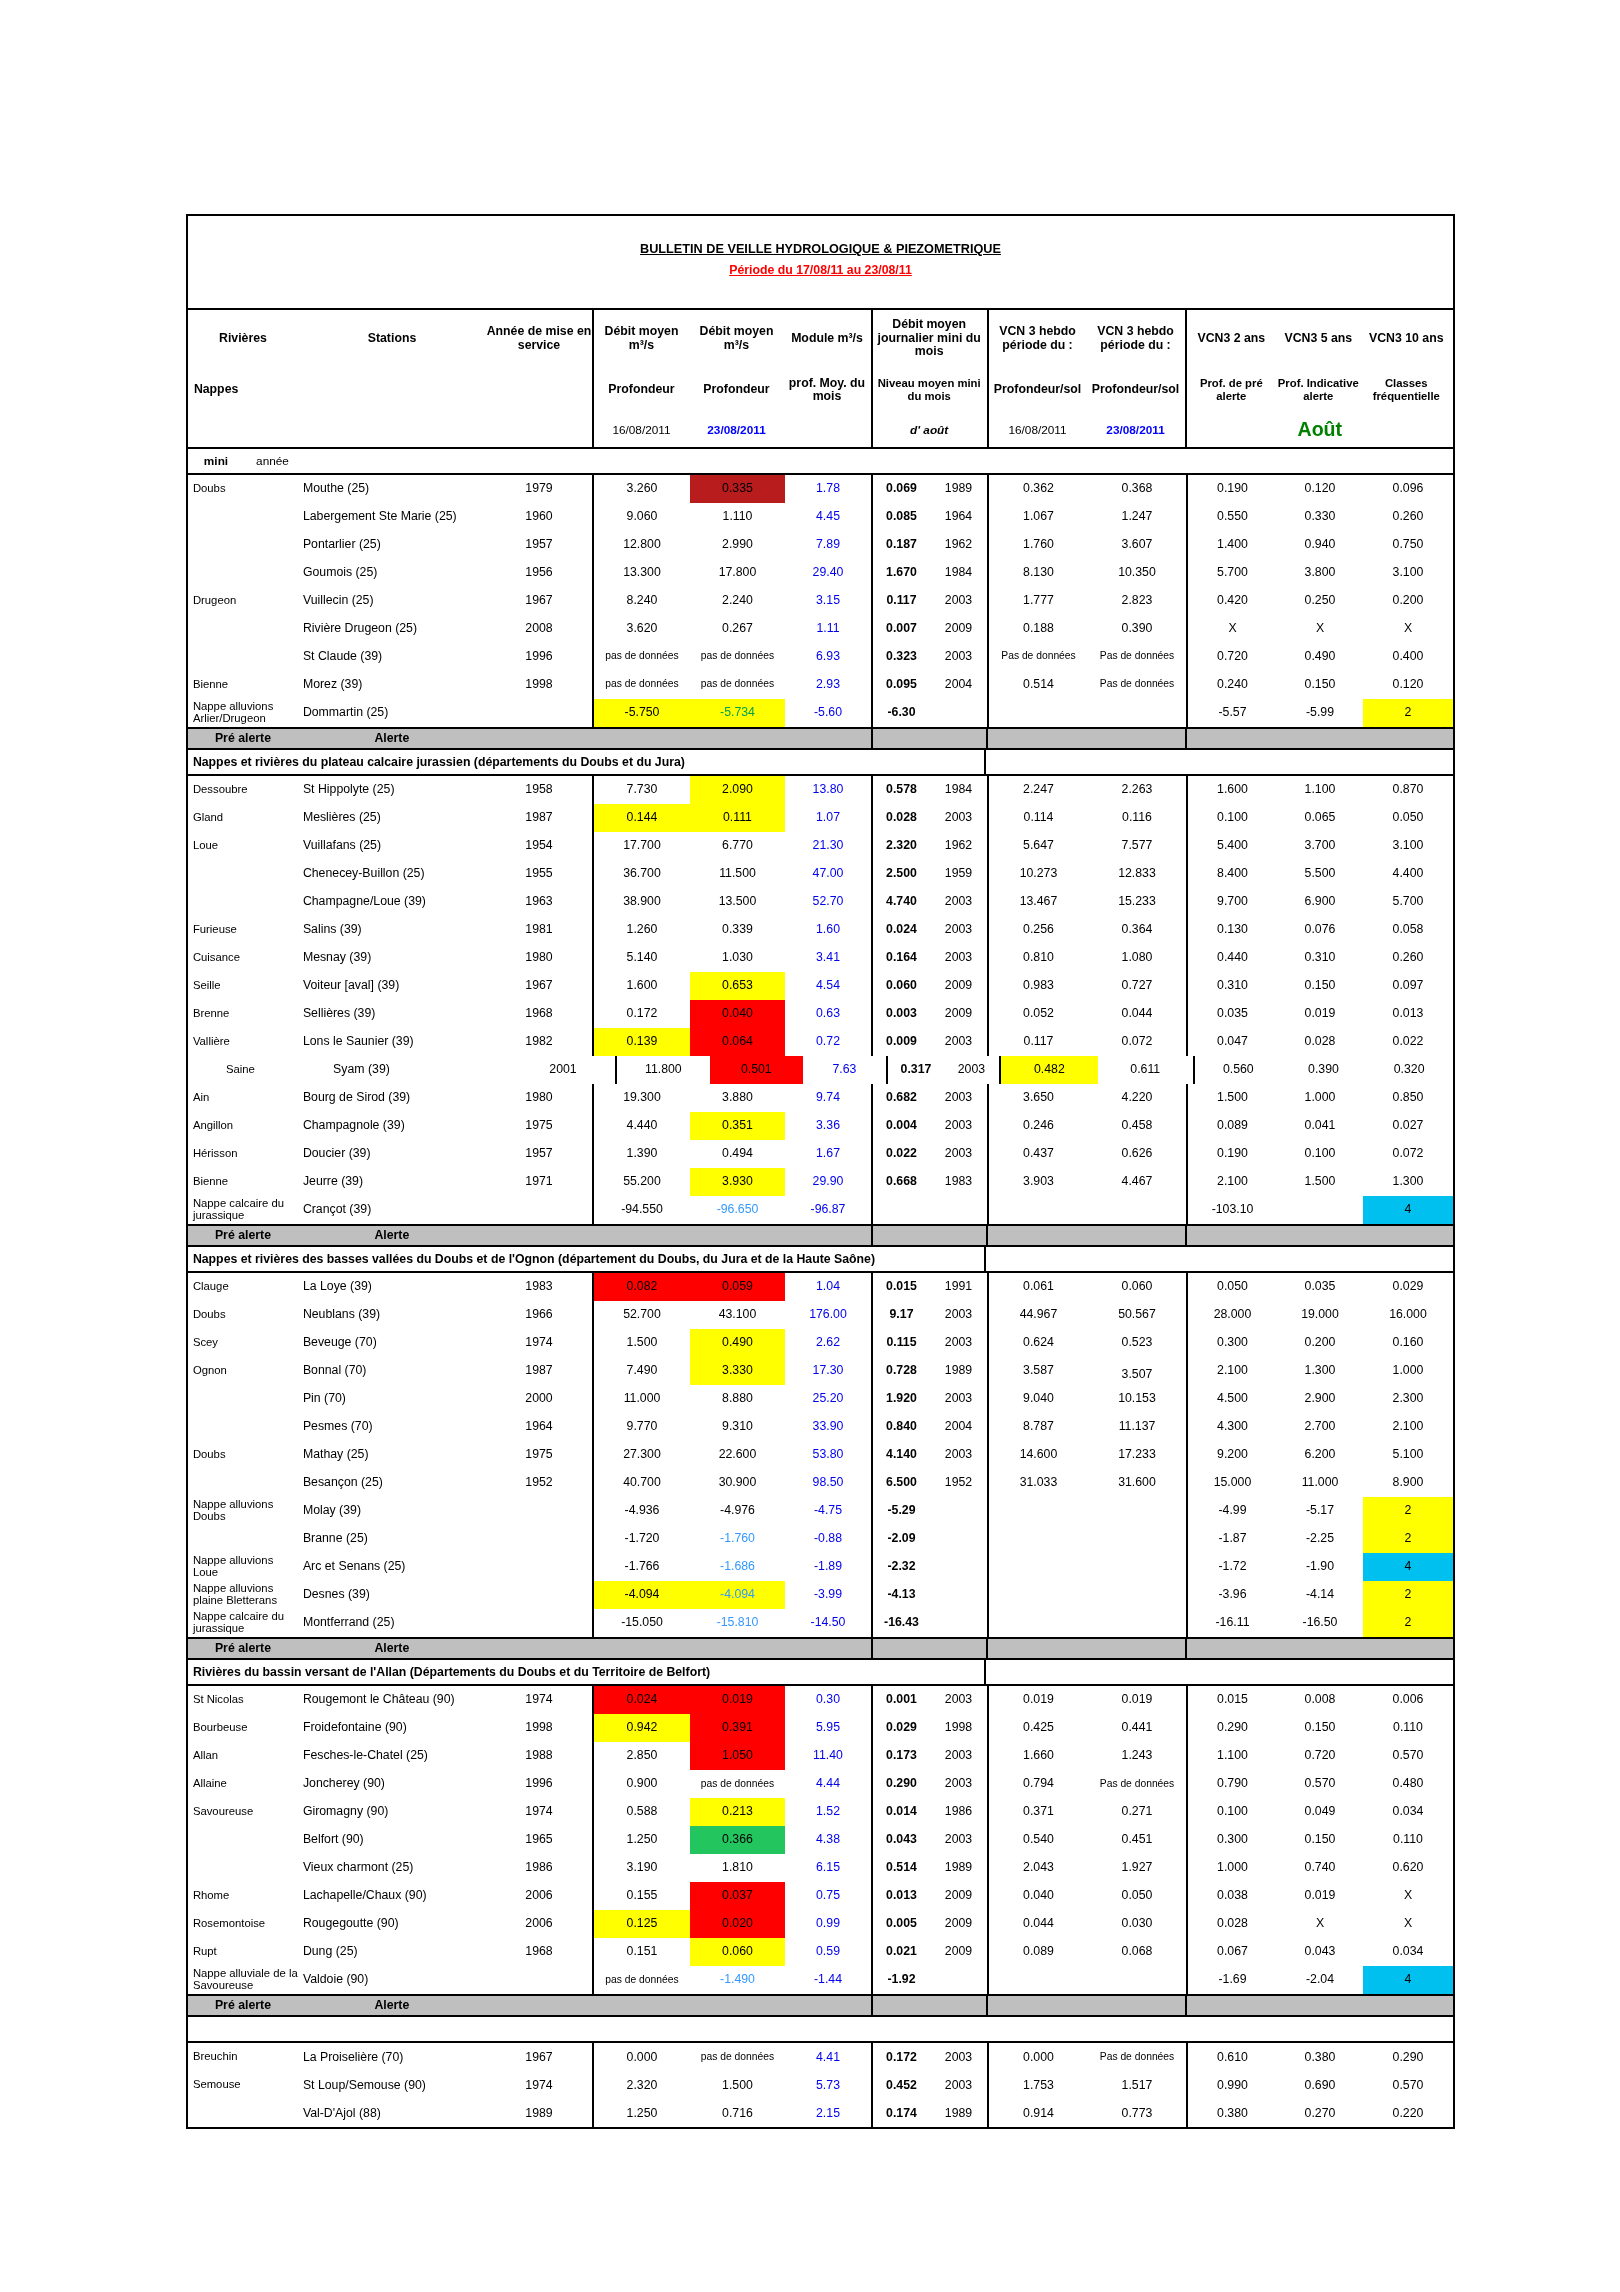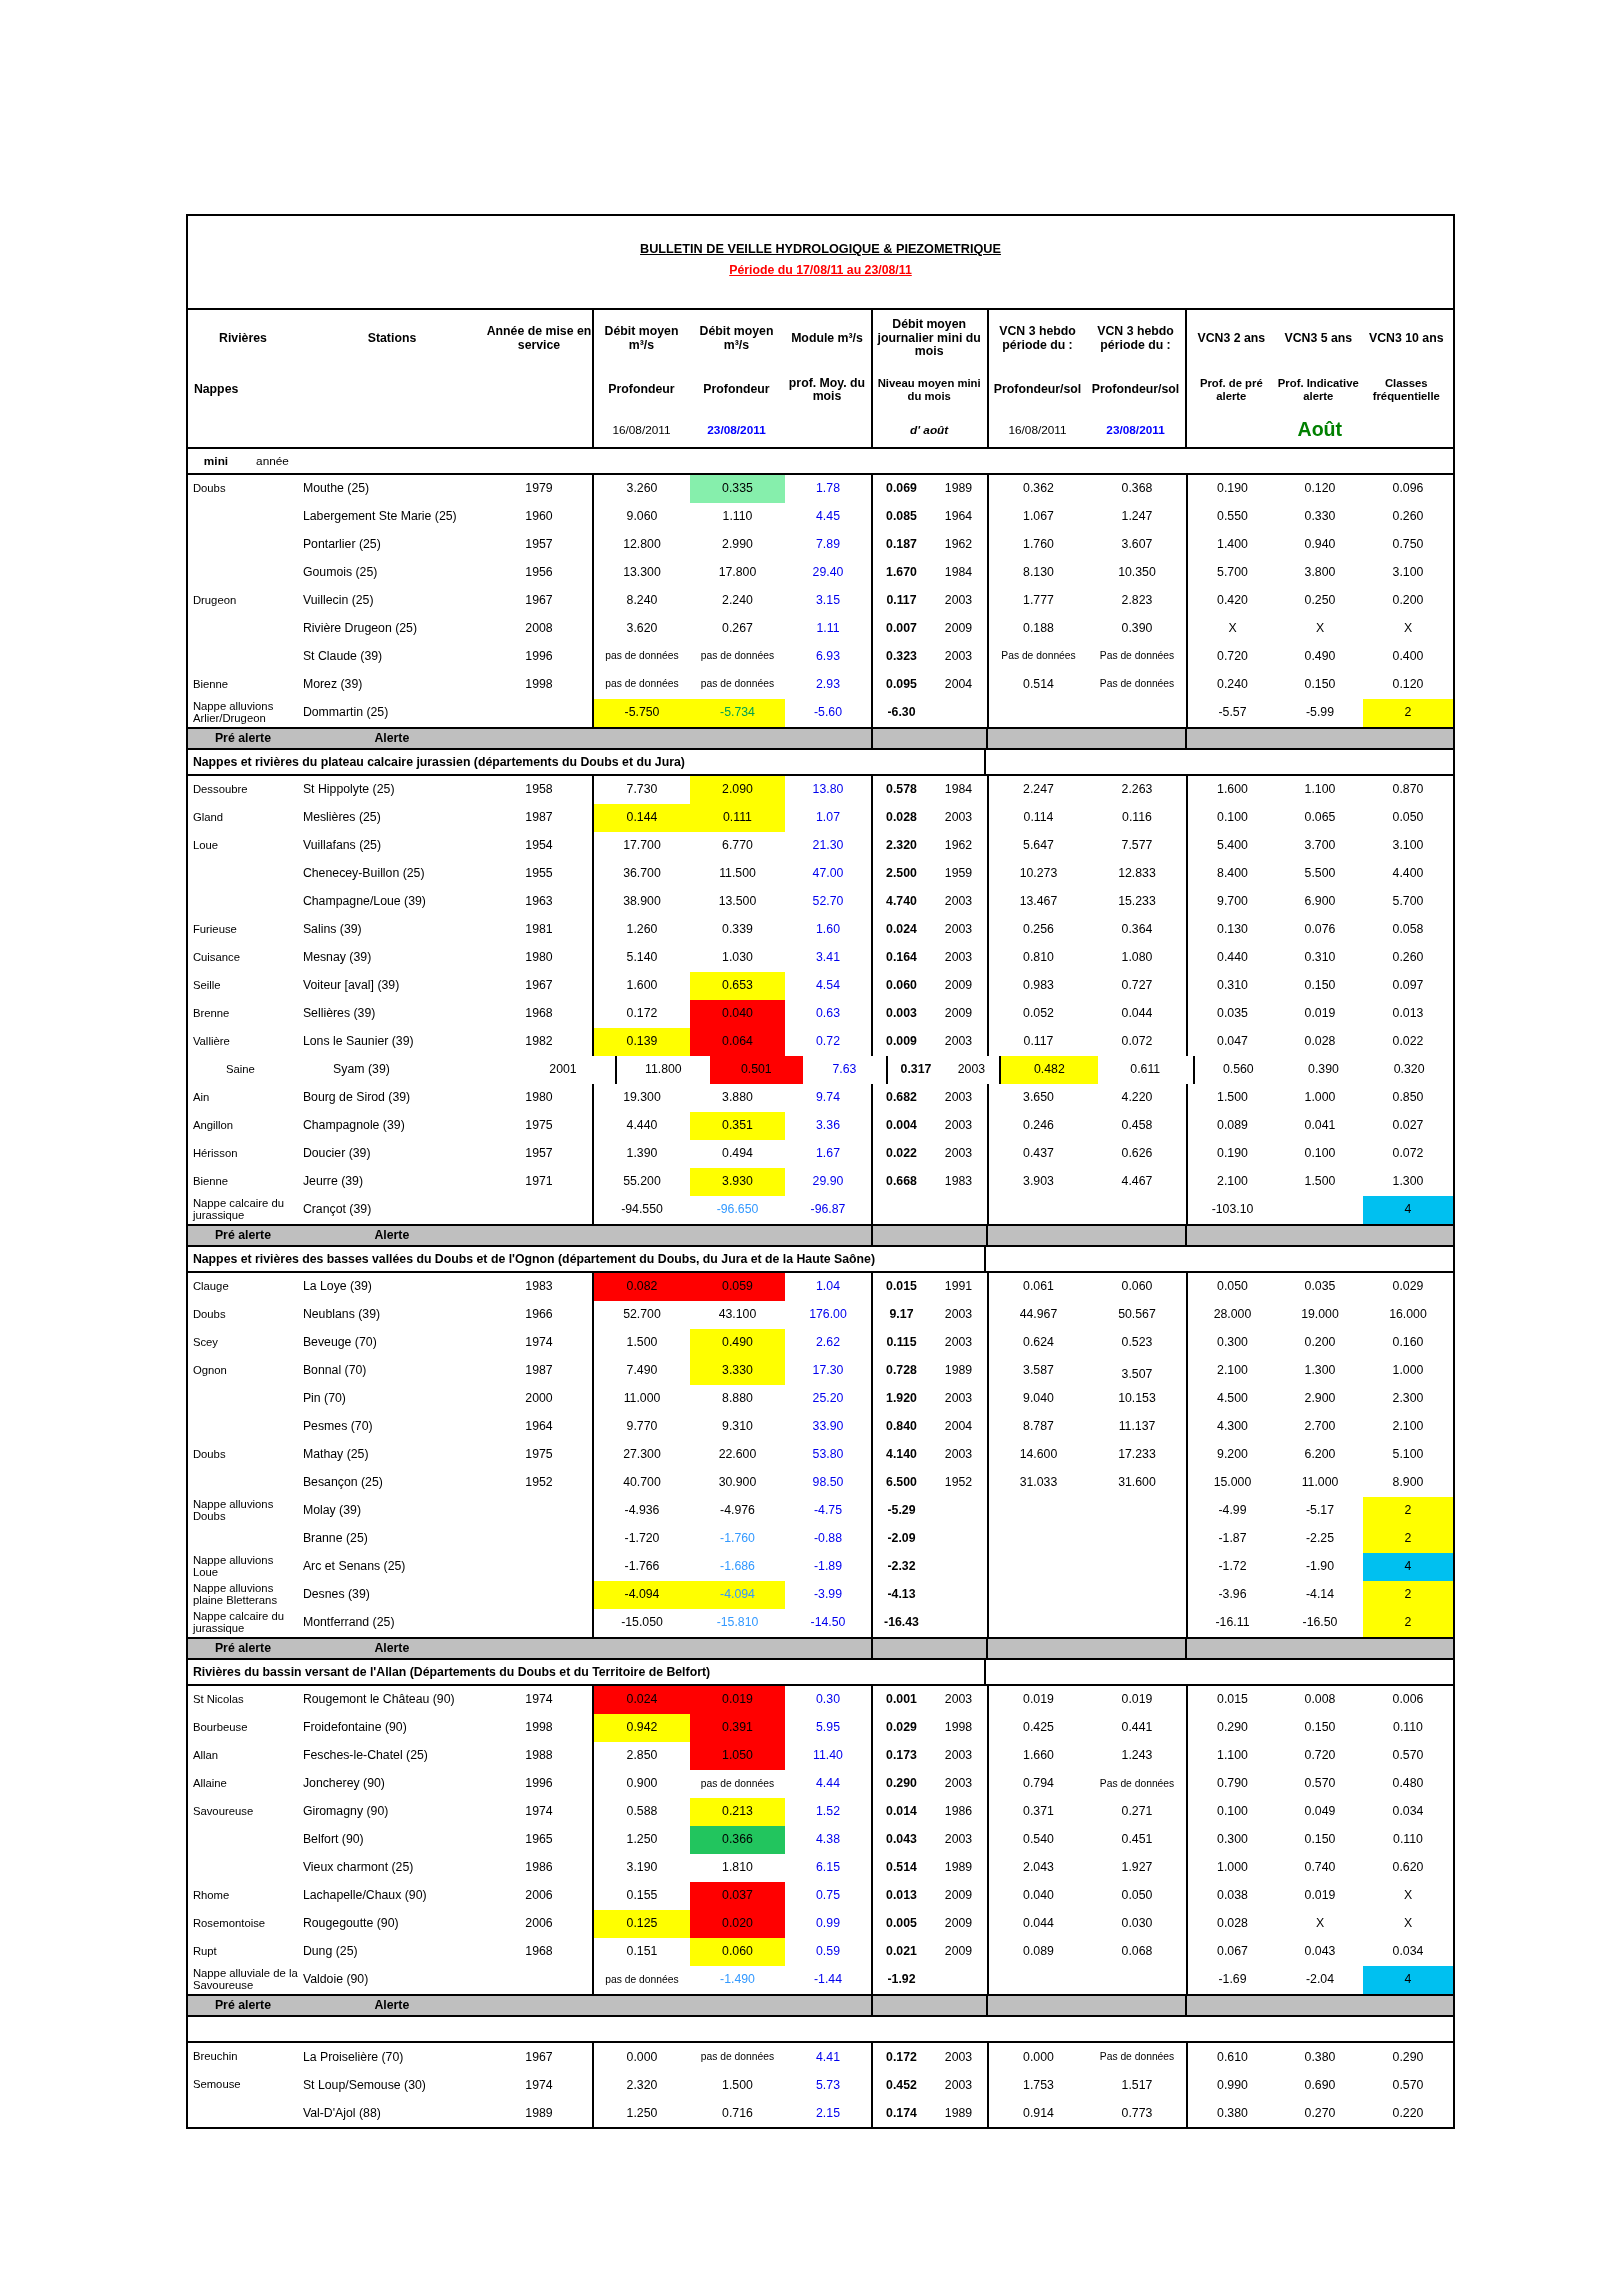--- a/index.html
+++ b/index.html
@@ -137,21 +137,21 @@
         <div class="minilab" style="width: 56px; font-weight: bold;">mini</div>
         <div class="minilab" style="width: 57px;">année</div>
         <div class="minilab bl" style="width: 199px;"></div>
         <div class="minilab bl" style="width: 268px;"></div>
       </div>
       <div class="row">
         <div class="c left riviere" style="width: 110px;">Doubs</div>
         <div class="c left" style="width: 188px;">Mouthe (25)</div>
         <div class="c" style="width: 106px;">1979</div>
         <div class="c bl" style="width: 98px;">3.260</div>
-        <div class="c" style="width: 95px; background: #86efac;">0.335</div>
+        <div class="c" style="width: 95px; background: #b91c1c;">0.335</div>
         <div class="c" style="width: 86px; color: rgb(0, 0, 238);">1.78</div>
         <div class="c bl boldv" style="width: 59px;">0.069</div>
         <div class="c" style="width: 57px;">1989</div>
         <div class="c bl" style="width: 101px;">0.362</div>
         <div class="c" style="width: 98px;">0.368</div>
         <div class="c bl" style="width: 91px;">0.190</div>
         <div class="c" style="width: 86px;">0.120</div>
         <div class="c" style="width: 90px;">0.096</div>
       </div>
       <div class="row">
@@ -935,21 +935,21 @@
         <div class="c bl boldv" style="width: 59px;">0.172</div>
         <div class="c" style="width: 57px;">2003</div>
         <div class="c bl" style="width: 101px;">0.000</div>
         <div class="c pdd" style="width: 98px;">Pas de données</div>
         <div class="c bl" style="width: 91px;">0.610</div>
         <div class="c" style="width: 86px;">0.380</div>
         <div class="c" style="width: 90px;">0.290</div>
       </div>
       <div class="row">
         <div class="c left riviere" style="width: 110px;">Semouse</div>
-        <div class="c left" style="width: 188px;">St Loup/Semouse (30)</div>
+        <div class="c left" style="width: 188px;">St Loup/Semouse (90)</div>
         <div class="c" style="width: 106px;">1974</div>
         <div class="c bl" style="width: 98px;">2.320</div>
         <div class="c" style="width: 95px;">1.500</div>
         <div class="c" style="width: 86px; color: rgb(0, 0, 238);">5.73</div>
         <div class="c bl boldv" style="width: 59px;">0.452</div>
         <div class="c" style="width: 57px;">2003</div>
         <div class="c bl" style="width: 101px;">1.753</div>
         <div class="c" style="width: 98px;">1.517</div>
         <div class="c bl" style="width: 91px;">0.990</div>
         <div class="c" style="width: 86px;">0.690</div>

